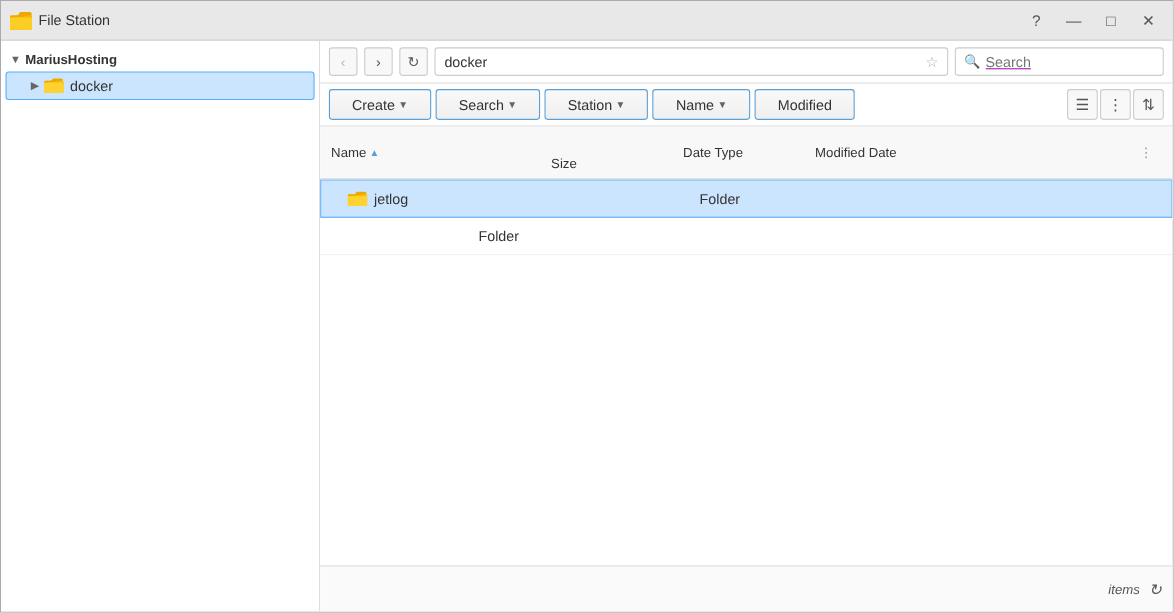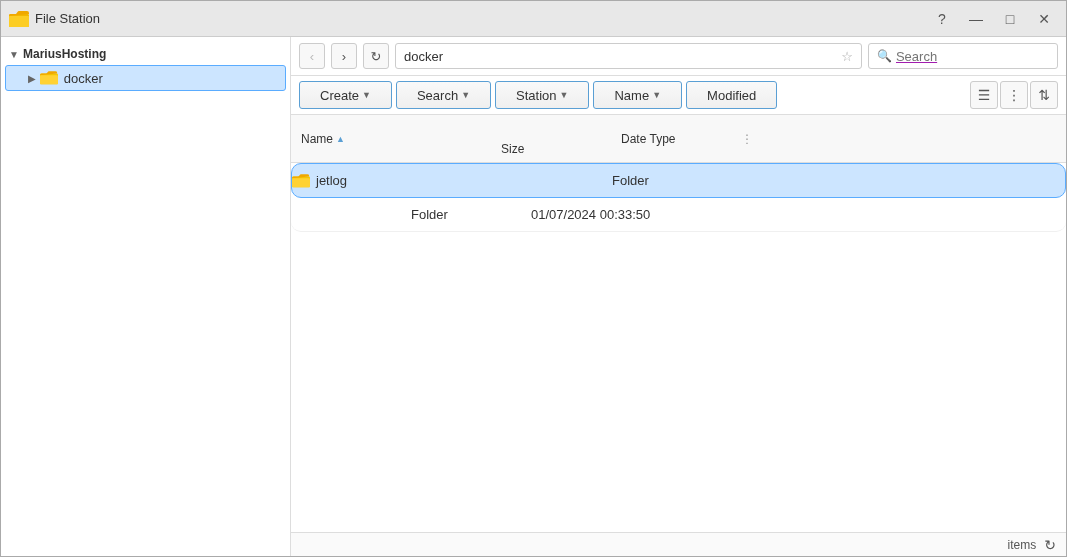--- a/index.html
+++ b/index.html
@@ -268,50 +268,50 @@
     }
     .col-name { width: 200px; display: flex; align-items: center; gap: 3px; }
     .col-size { width: 120px; margin-top: 21px; }
     .col-filetype { width: 120px; }
     .col-modified { flex: 1; }
     .col-menu { width: 20px; color: #999; cursor: pointer; }
     .sort-arrow { font-size: 9px; color: #5a9fd4; }
     .file-row {
       display: flex;
       align-items: center;
-      padding: 6px 0;
+      padding: 6px 24px;
       border-bottom: 1px solid #f0f0f0;
       cursor: pointer;
       font-size: 13px;
       color: #333;
-      border-radius: 10px;
     }
     .file-row.selected {
       background: #cce5ff;
       border: 1px solid #5aacff;
     }
     .folder-icon-sm {
       width: 18px;
       height: 16px;
       margin-right: 6px;
       flex-shrink: 0;
     }
     .file-name { display: flex; align-items: center; width: 200px; }
     
     .statusbar {
-      height: 24px;
+      height: 42px;
       border-top: 1px solid #ddd;
       display: flex;
       align-items: center;
       justify-content: flex-end;
       padding: 0 10px;
       font-size: 12px;
       color: #555;
       gap: 8px;
       background: #fafafa;
+      font-style: italic;
     }
     .statusbar-refresh {
       cursor: pointer;
       font-size: 14px;
       color: #555;
     }
 
     
     .folder-svg {
       display: inline-block;
@@ -409,20 +409,23 @@
           <div class="col-name">
             <span>Name</span>
             <span class="sort-arrow">▲</span>
           </div>
           <div class="col-size">
             <span>Size</span>
           </div>
           <div class="col-filetype">
             <span>Date Type</span>
           </div>
+          <div class="col-modified">
+            <span>Modified Date</span>
+          </div>
           <div class="col-menu">⋮</div>
         </div>
 
         <div class="file-row selected">
           <div class="file-name">
             <svg class="folder-svg folder-icon-sm" viewBox="0 0 20 16" xmlns="http://www.w3.org/2000/svg" width="18" height="16">
               <rect x="0" y="3" width="20" height="12" rx="1.5" fill="#f5c500"></rect>
               <path d="M0 5 Q0 3 2 3 L7 3 L8.5 1.5 Q9 0.5 10 0.5 L17 0.5 Q19 0.5 19 2 L19 3 Z" fill="#f0a800"></path>
               <rect x="0" y="5" width="20" height="10" rx="1" fill="#ffd234"></rect>
             </svg>
@@ -436,23 +439,20 @@
           </div>
         </div>
 
         <div class="file-row">
           <div class="col-size">
             <span></span>
           </div>
           <div class="col-filetype">
             <span>Folder</span>
           </div>
-          <div class="col-modified">
-            <span>01/07/2024 00:33:50</span>
-          </div>
         </div>
       </div>
 
       <div class="statusbar">
         <span>items</span>
         <span class="statusbar-refresh">↻</span>
       </div>
     </div>
   </div>
 </div>

